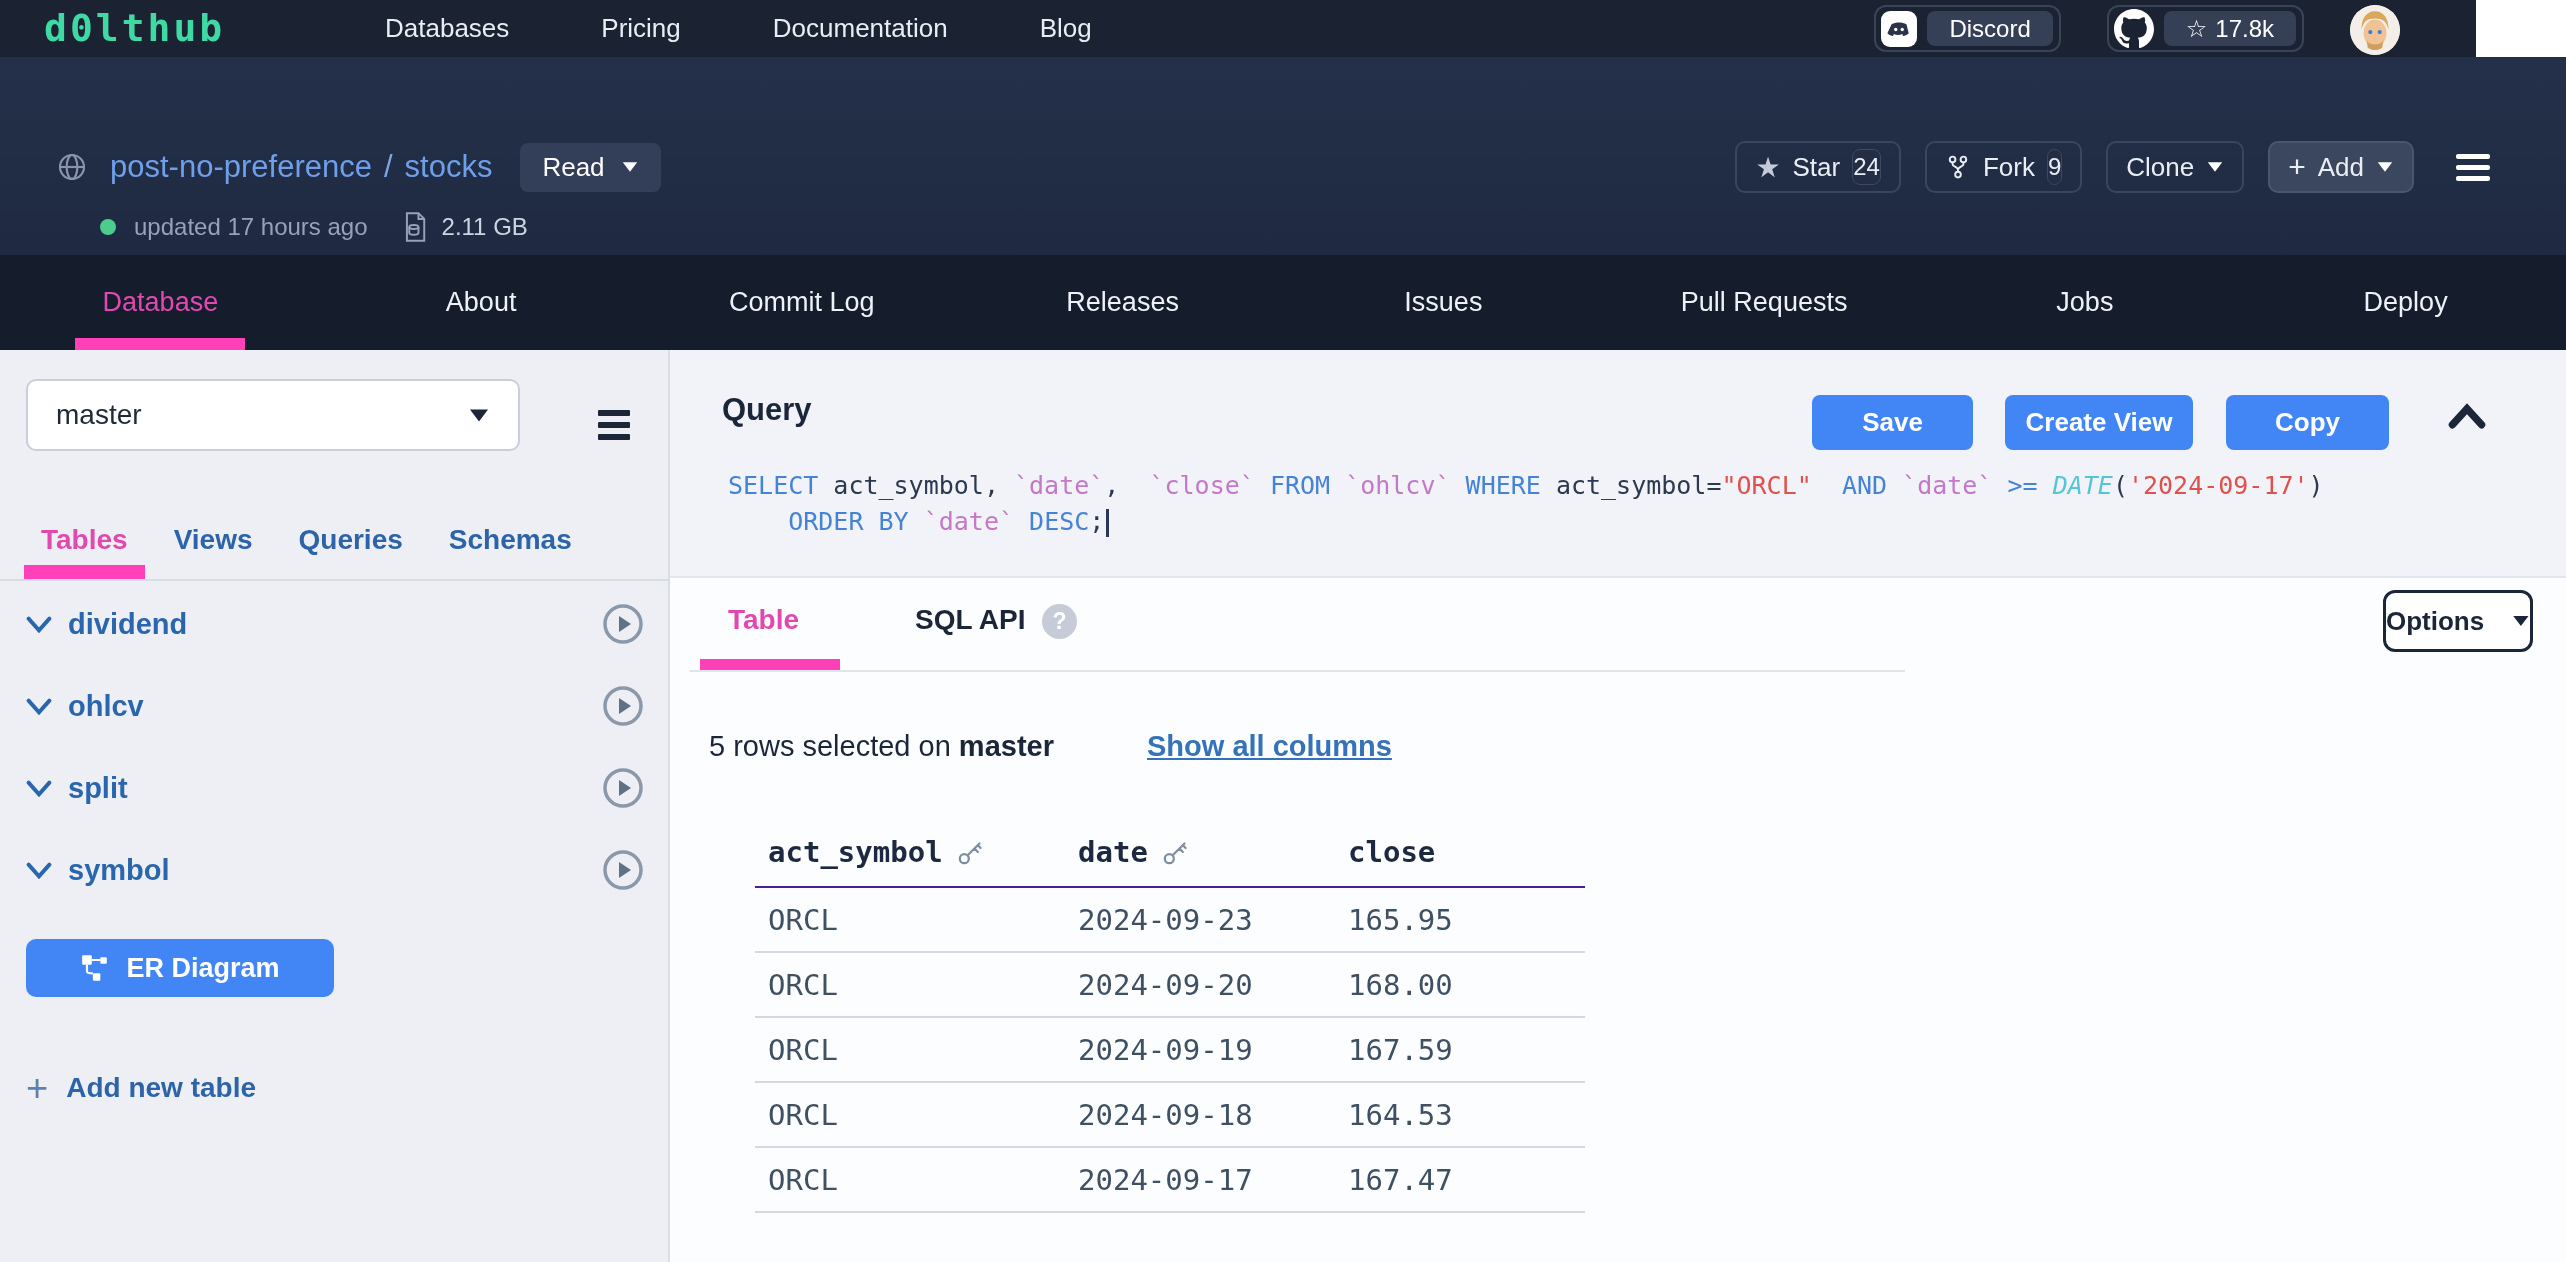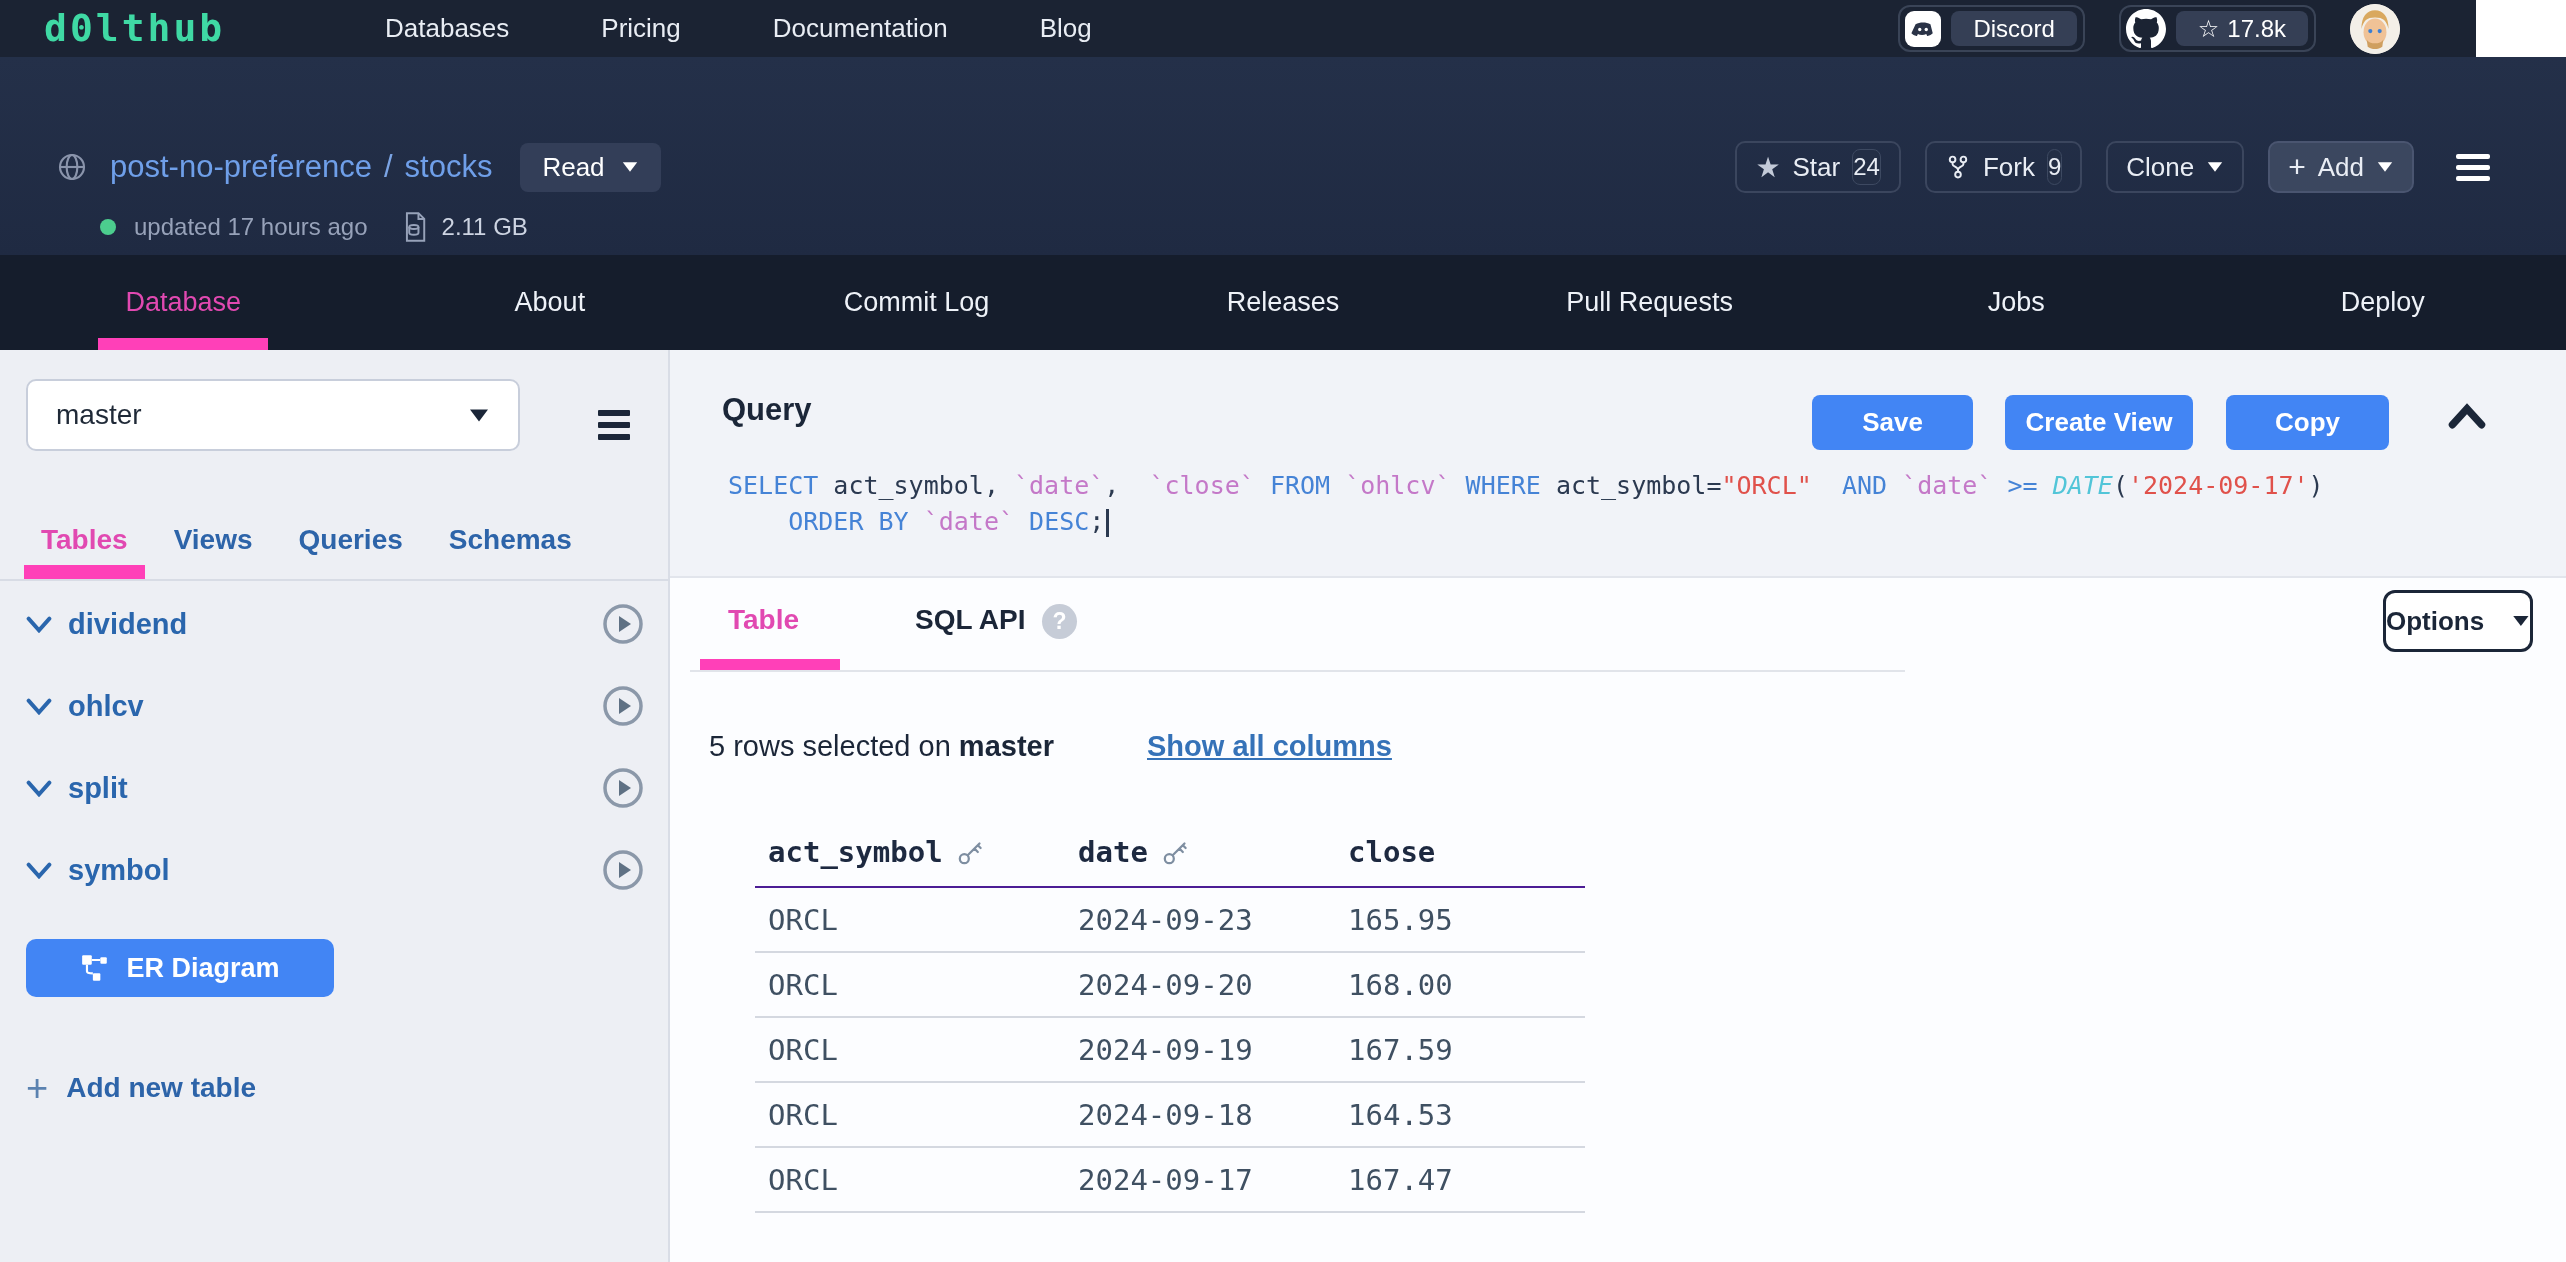--- a/index.html
+++ b/index.html
@@ -6,21 +6,21 @@
   .app{position:relative;width:2566px;height:1262px;overflow:hidden;
        font-family:"Liberation Sans",sans-serif;}
   svg{display:block}
 
   
   .topbar{position:absolute;top:0;left:0;width:2476px;height:57px;background:var(--topbar-bg,#1b2333)}
   .logo{position:absolute;left:44px;top:6px;font-family:"DejaVu Sans Mono",monospace;
         font-weight:bold;font-size:38px;letter-spacing:3px;color:var(--brand-teal,#3fd9a4)}
   .nav-links{position:absolute;left:385px;top:0;height:57px;display:flex;align-items:center;gap:92px}
   .nav-link{color:#e9edf4;font-size:26px;cursor:pointer}
-  .topbar-right{position:absolute;right:76px;top:5px;height:47px;display:flex;align-items:center;gap:34px}
+  .topbar-right{position:absolute;right:76px;top:5px;height:47px;display:flex;gap:46px}
   .pill{display:flex;align-items:center;gap:10px;height:47px;border:2px solid #3a4457;border-radius:12px;
         padding:0 6px 0 5px;box-sizing:border-box}
   .discord-box{width:36px;height:36px;background:#fff;border-radius:9px;display:flex;align-items:center;justify-content:center}
   .pill-label{background:#353f55;border-radius:8px;height:35px;display:flex;align-items:center;
               padding:0 22px;color:#fff;font-size:24px;gap:8px}
   .avatar{width:50px;height:50px;border-radius:50%;overflow:hidden;background:#f3efe8}
 
   
   .repohead{position:absolute;top:57px;left:0;width:2566px;height:198px;
             background:linear-gradient(180deg,#243049,#1f2a42)}
@@ -248,20 +248,23 @@
         <span>Database</span>
       </div>
       <div class="rtab">
         <span>About</span>
       </div>
       <div class="rtab">
         <span>Commit Log</span>
       </div>
       <div class="rtab">
         <span>Releases</span>
+      </div>
+      <div class="rtab">
+        <span>Issues</span>
       </div>
       <div class="rtab">
         <span>Pull Requests</span>
       </div>
       <div class="rtab">
         <span>Jobs</span>
       </div>
       <div class="rtab">
         <span>Deploy</span>
       </div>

